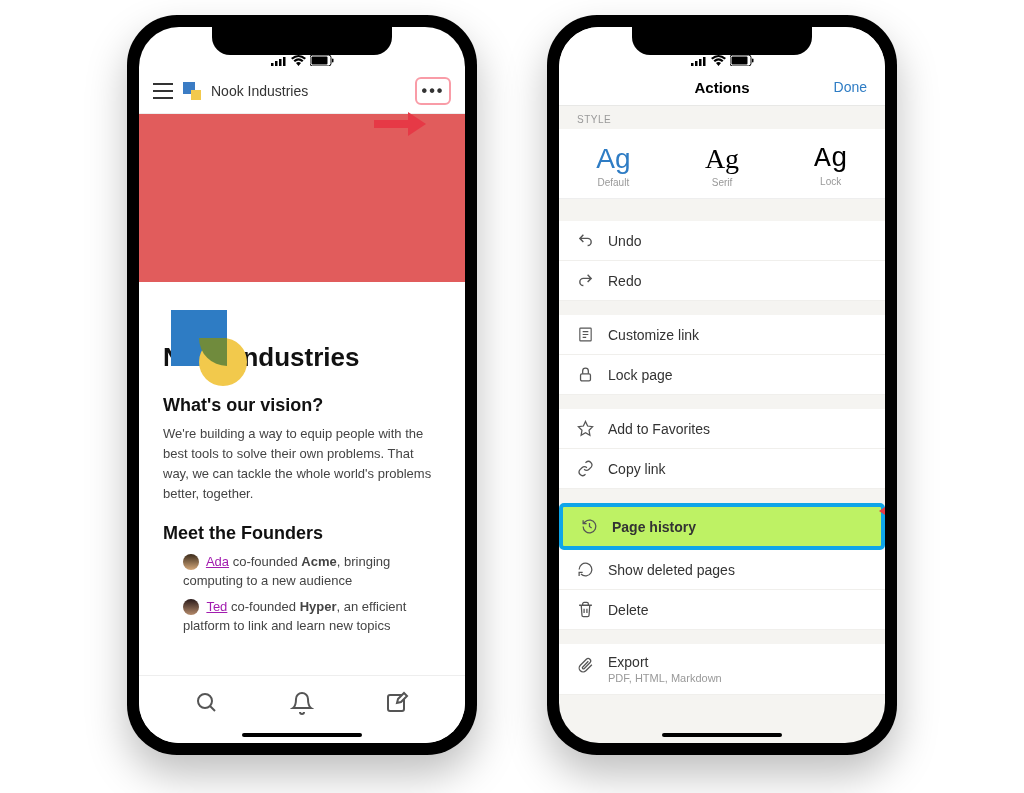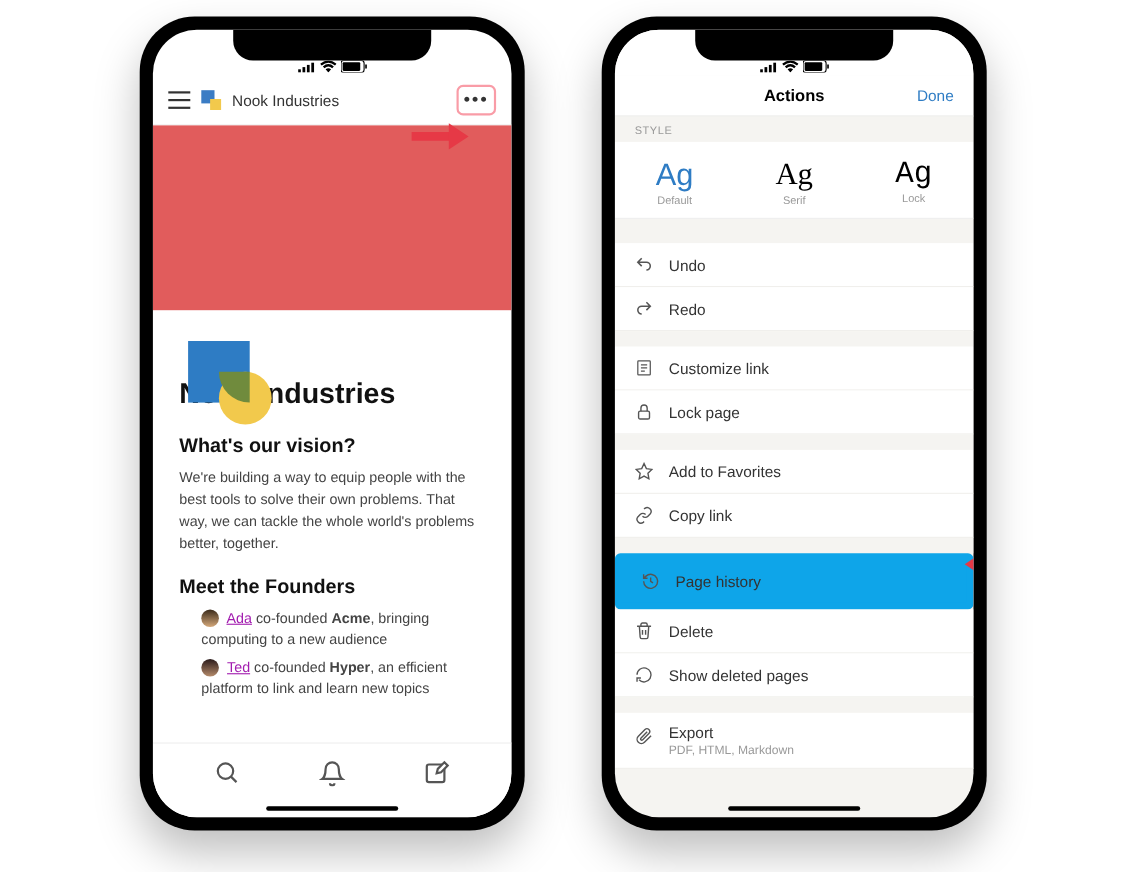--- a/index.html
+++ b/index.html
@@ -280,23 +280,24 @@
       align-items: center;
       padding: 11px 18px;
       background: #fff;
       border-bottom: 1px solid #f0efec;
       font-size: 14px;
       color: #333;
       gap: 14px;
       position: relative;
     }
     .action-item.highlighted {
-      border: 6px solid #0ea5e9;
+      border: 4px solid #0ea5e9;
       border-radius: 5px;
-      background: #0ea5e9;
+      background: #bef264;
+      font-weight: bold;
     }
     .action-icon {
       width: 17px;
       height: 17px;
       display: flex;
       align-items: center;
       justify-content: center;
       color: #555;
       flex-shrink: 0;
     }
@@ -545,32 +546,32 @@
         <div class="arrow-annotation arrow2">
           <svg width="55" height="30" viewBox="0 0 55 30">
               <path d="M55 15 L17 15" stroke="#e63946" stroke-width="8"></path>
               <path d="M21 3 L3 15 L21 27 Z" fill="#e63946"></path>
             </svg>
         </div>
       </div>
       <div class="action-item">
         <div class="action-icon">
           <svg viewBox="0 0 24 24" fill="none" stroke="currentColor" stroke-width="1.8">
+              <path d="M3 12a9 9 0 1 1 2.6 6.4M3 21v-5h5"></path>
+            </svg>
+        </div>
+        <span>Show deleted pages</span>
+      </div>
+      <div class="action-item">
+        <div class="action-icon">
+          <svg viewBox="0 0 24 24" fill="none" stroke="currentColor" stroke-width="1.8">
               <path d="M3 6h18M8 6V4a2 2 0 0 1 2-2h4a2 2 0 0 1 2 2v2M6 6l1 14a2 2 0 0 0 2 2h6a2 2 0 0 0 2-2l1-14M10 11v6M14 11v6"></path>
             </svg>
         </div>
         <span>Delete</span>
-      </div>
-      <div class="action-item">
-        <div class="action-icon">
-          <svg viewBox="0 0 24 24" fill="none" stroke="currentColor" stroke-width="1.8">
-              <path d="M3 12a9 9 0 1 1 2.6 6.4M3 21v-5h5"></path>
-            </svg>
-        </div>
-        <span>Show deleted pages</span>
       </div>
 
       <div class="spacer-sm"></div>
 
       <div class="action-item" style="align-items:flex-start;padding-top:10px;padding-bottom:10px">
         <div class="action-icon" style="margin-top:3px">
           <svg viewBox="0 0 24 24" fill="none" stroke="currentColor" stroke-width="1.8">
               <path d="m21 11-8.5 8.5a5.5 5.5 0 0 1-7.8-7.8l8.5-8.5a3.5 3.5 0 0 1 5 5L10 16.5a1.5 1.5 0 0 1-2.1-2.1L16 6"></path>
             </svg>
         </div>

